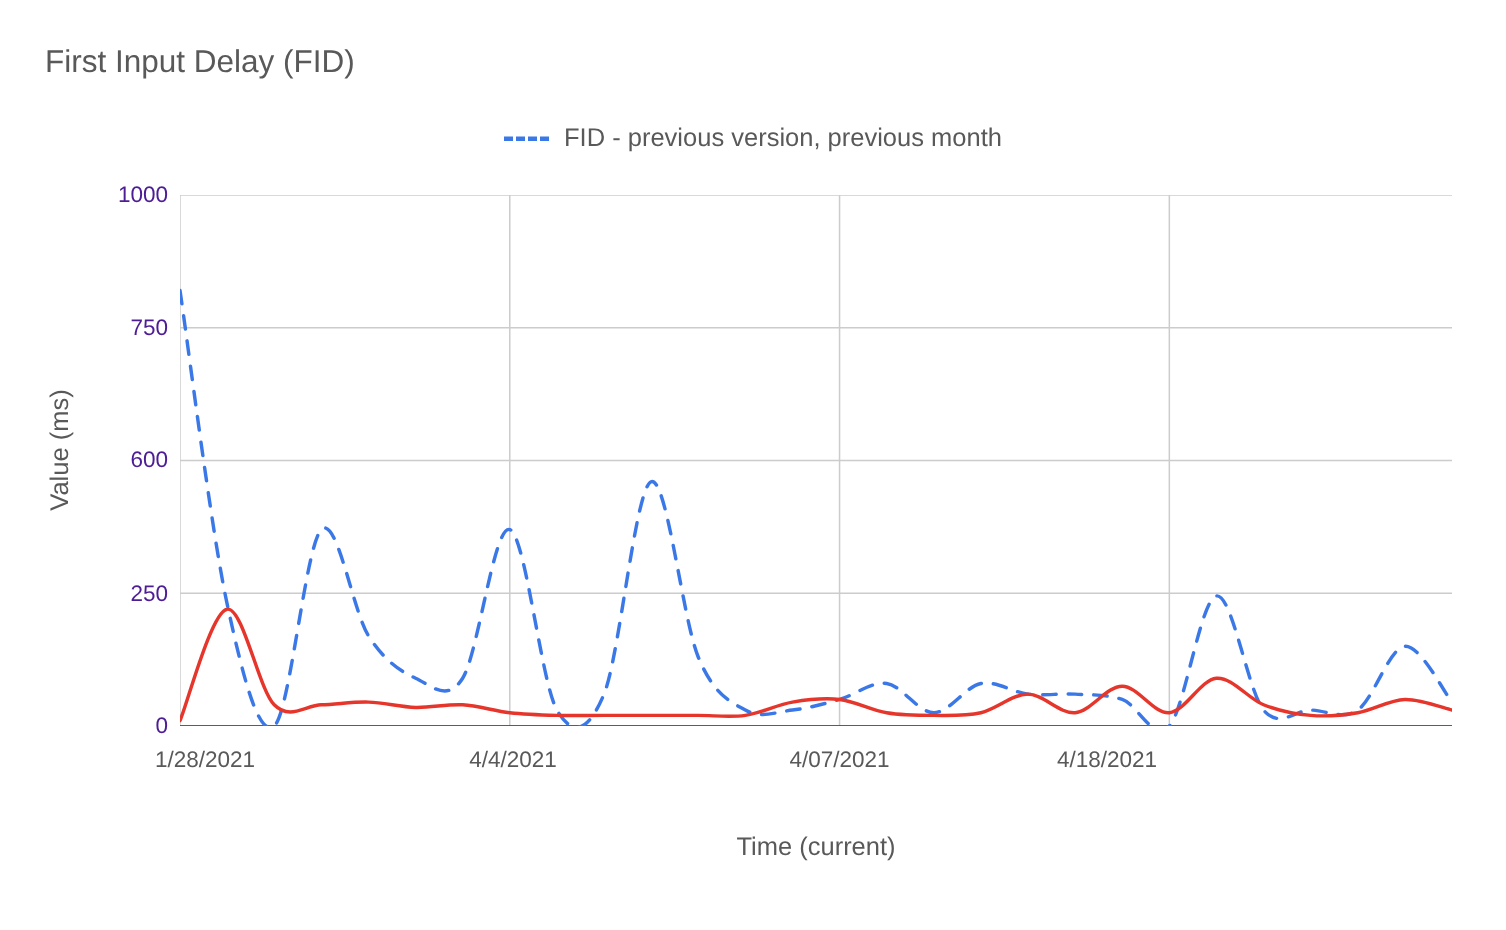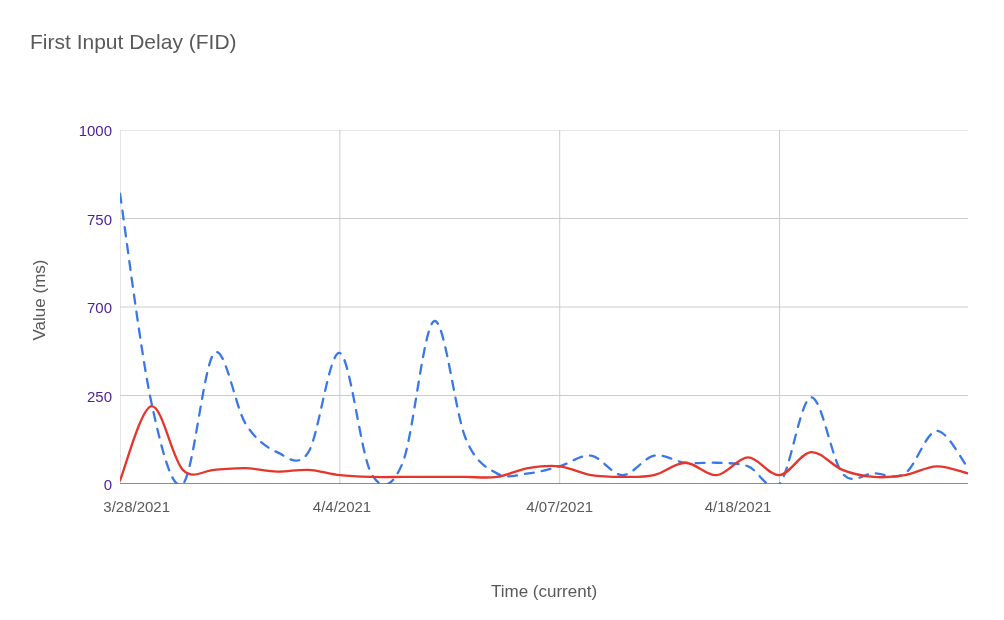--- a/index.html
+++ b/index.html
@@ -72,21 +72,20 @@
     white-space:nowrap;
   }
   .xlabel-wrap {
     position:absolute;
     left: 120px;
     width: 848px;
     top: 555px;
     text-align:center;
     font-size:17px;
     color:#595959;
-    margin-top:27px;
   }
   .ytick {
     position:absolute;
     width: 50px;
     left: 62px;
     text-align:right;
     font-size:15px;
     color:#4c1d95;
     transform: translateY(-50%);
   }
@@ -100,20 +99,24 @@
   }
 </style>
 </head>
 <body>
 
 <div class="container">
 
   <div class="title">First Input Delay (FID)</div>
 
   <div class="legend">
+    <div class="legend-item">
+      <span class="swatch dashed"></span>
+      <span>FID - previous version, previous month</span>
+    </div>
   </div>
 
   <div class="ylabel-wrap">Value (ms)</div>
   <div class="xlabel-wrap">Time (current)</div>
 
   <div class="plot">
     <svg id="chart-svg" width="848" height="354" viewBox="0 0 848 354">
         <g class="grid">
           <line x1="0" x2="848" y1="354" y2="354"></line>
           <line x1="0" x2="848" y1="265.5" y2="265.5"></line>
@@ -129,23 +132,23 @@
         </g>
         <line class="axis-line" x1="0" x2="848" y1="354" y2="354"></line>
         <path d="M 0 63.72000000000003 C 5.23 98.53 20.94 224.20 31.41 272.58 C 41.88 320.96 52.35 362.26 62.81 354.00 C 73.28 345.74 83.75 233.05 94.22 223.02 C 104.69 212.99 115.16 277.30 125.63 293.82 C 136.10 310.34 146.57 317.42 157.04 322.14 C 167.51 326.86 177.98 338.66 188.44 322.14 C 198.91 305.62 209.38 219.48 219.85 223.02 C 230.32 226.56 240.79 325.09 251.26 343.38 C 261.73 361.67 272.20 358.13 282.67 332.76 C 293.14 307.39 303.60 195.29 314.07 191.16 C 324.54 187.03 335.01 282.61 345.48 307.98 C 355.95 333.35 366.42 337.48 376.89 343.38 C 387.36 349.28 397.83 344.56 408.30 343.38 C 418.77 342.20 429.23 339.25 439.70 336.30 C 450.17 333.35 460.64 324.21 471.11 325.68 C 481.58 327.15 492.05 345.15 502.52 345.15 C 512.99 345.15 523.46 327.75 533.93 325.68 C 544.40 323.62 554.86 331.58 565.33 332.76 C 575.80 333.94 586.27 332.17 596.74 332.76 C 607.21 333.35 617.68 332.76 628.15 336.30 C 638.62 339.84 649.09 365.50 659.56 354.00 C 670.02 342.50 680.49 269.04 690.96 267.27 C 701.43 265.50 711.90 330.69 722.37 343.38 C 732.84 356.06 743.31 343.38 753.78 343.38 C 764.25 343.38 774.72 350.46 785.19 343.38 C 795.65 336.30 806.12 301.78 816.59 300.90 C 827.06 300.01 842.77 331.88 848.00 338.07" class="series-prev"></path>
         <path d="M 0 350.46 C 5.23 338.07 20.94 277.89 31.41 276.12 C 41.88 274.35 52.35 329.22 62.81 339.84 C 73.28 350.46 83.75 340.13 94.22 339.84 C 104.69 339.54 115.16 337.77 125.63 338.07 C 136.10 338.37 146.57 341.31 157.04 341.61 C 167.51 341.91 177.98 339.25 188.44 339.84 C 198.91 340.43 209.38 343.97 219.85 345.15 C 230.32 346.33 240.79 346.63 251.26 346.92 C 261.73 347.22 272.20 346.92 282.67 346.92 C 293.14 346.92 303.60 346.92 314.07 346.92 C 324.54 346.92 335.01 346.92 345.48 346.92 C 355.95 346.92 366.42 348.40 376.89 346.92 C 387.36 345.44 397.83 339.84 408.30 338.07 C 418.77 336.30 429.23 335.12 439.70 336.30 C 450.17 337.48 460.64 343.38 471.11 345.15 C 481.58 346.92 492.05 346.92 502.52 346.92 C 512.99 346.92 523.46 347.51 533.93 345.15 C 544.40 342.79 554.86 332.76 565.33 332.76 C 575.80 332.76 586.27 346.03 596.74 345.15 C 607.21 344.26 617.68 327.45 628.15 327.45 C 638.62 327.45 649.09 346.03 659.56 345.15 C 670.02 344.26 680.49 323.02 690.96 322.14 C 701.43 321.25 711.90 335.71 722.37 339.84 C 732.84 343.97 743.31 346.04 753.78 346.92 C 764.25 347.81 774.72 346.92 785.19 345.15 C 795.65 343.38 806.12 336.60 816.59 336.30 C 827.06 336.00 842.77 342.20 848.00 343.38" class="series-new"></path>
       </svg>
   </div>
 
   <div id="yticks-holder">
       <div class="ytick" style="top: 484px;">0</div>
       <div class="ytick" style="top: 395.5px;">250</div>
-      <div class="ytick" style="top: 307px;">700</div>
+      <div class="ytick" style="top: 307px;">600</div>
       <div class="ytick" style="top: 218.5px;">750</div>
       <div class="ytick" style="top: 130px;">1000</div>
     </div>
   <div id="xticks-holder">
-      <div class="xtick" style="left: 120px; transform: translateX(-25%);">3/28/2021</div>
+      <div class="xtick" style="left: 120px; transform: translateX(-25%);">1/28/2021</div>
       <div class="xtick" style="left: 342px;">4/4/2021</div>
       <div class="xtick" style="left: 559.704px;">4/07/2021</div>
       <div class="xtick" style="left: 738px;">4/18/2021</div>
     </div>
 </div>
 
 </body></html>

